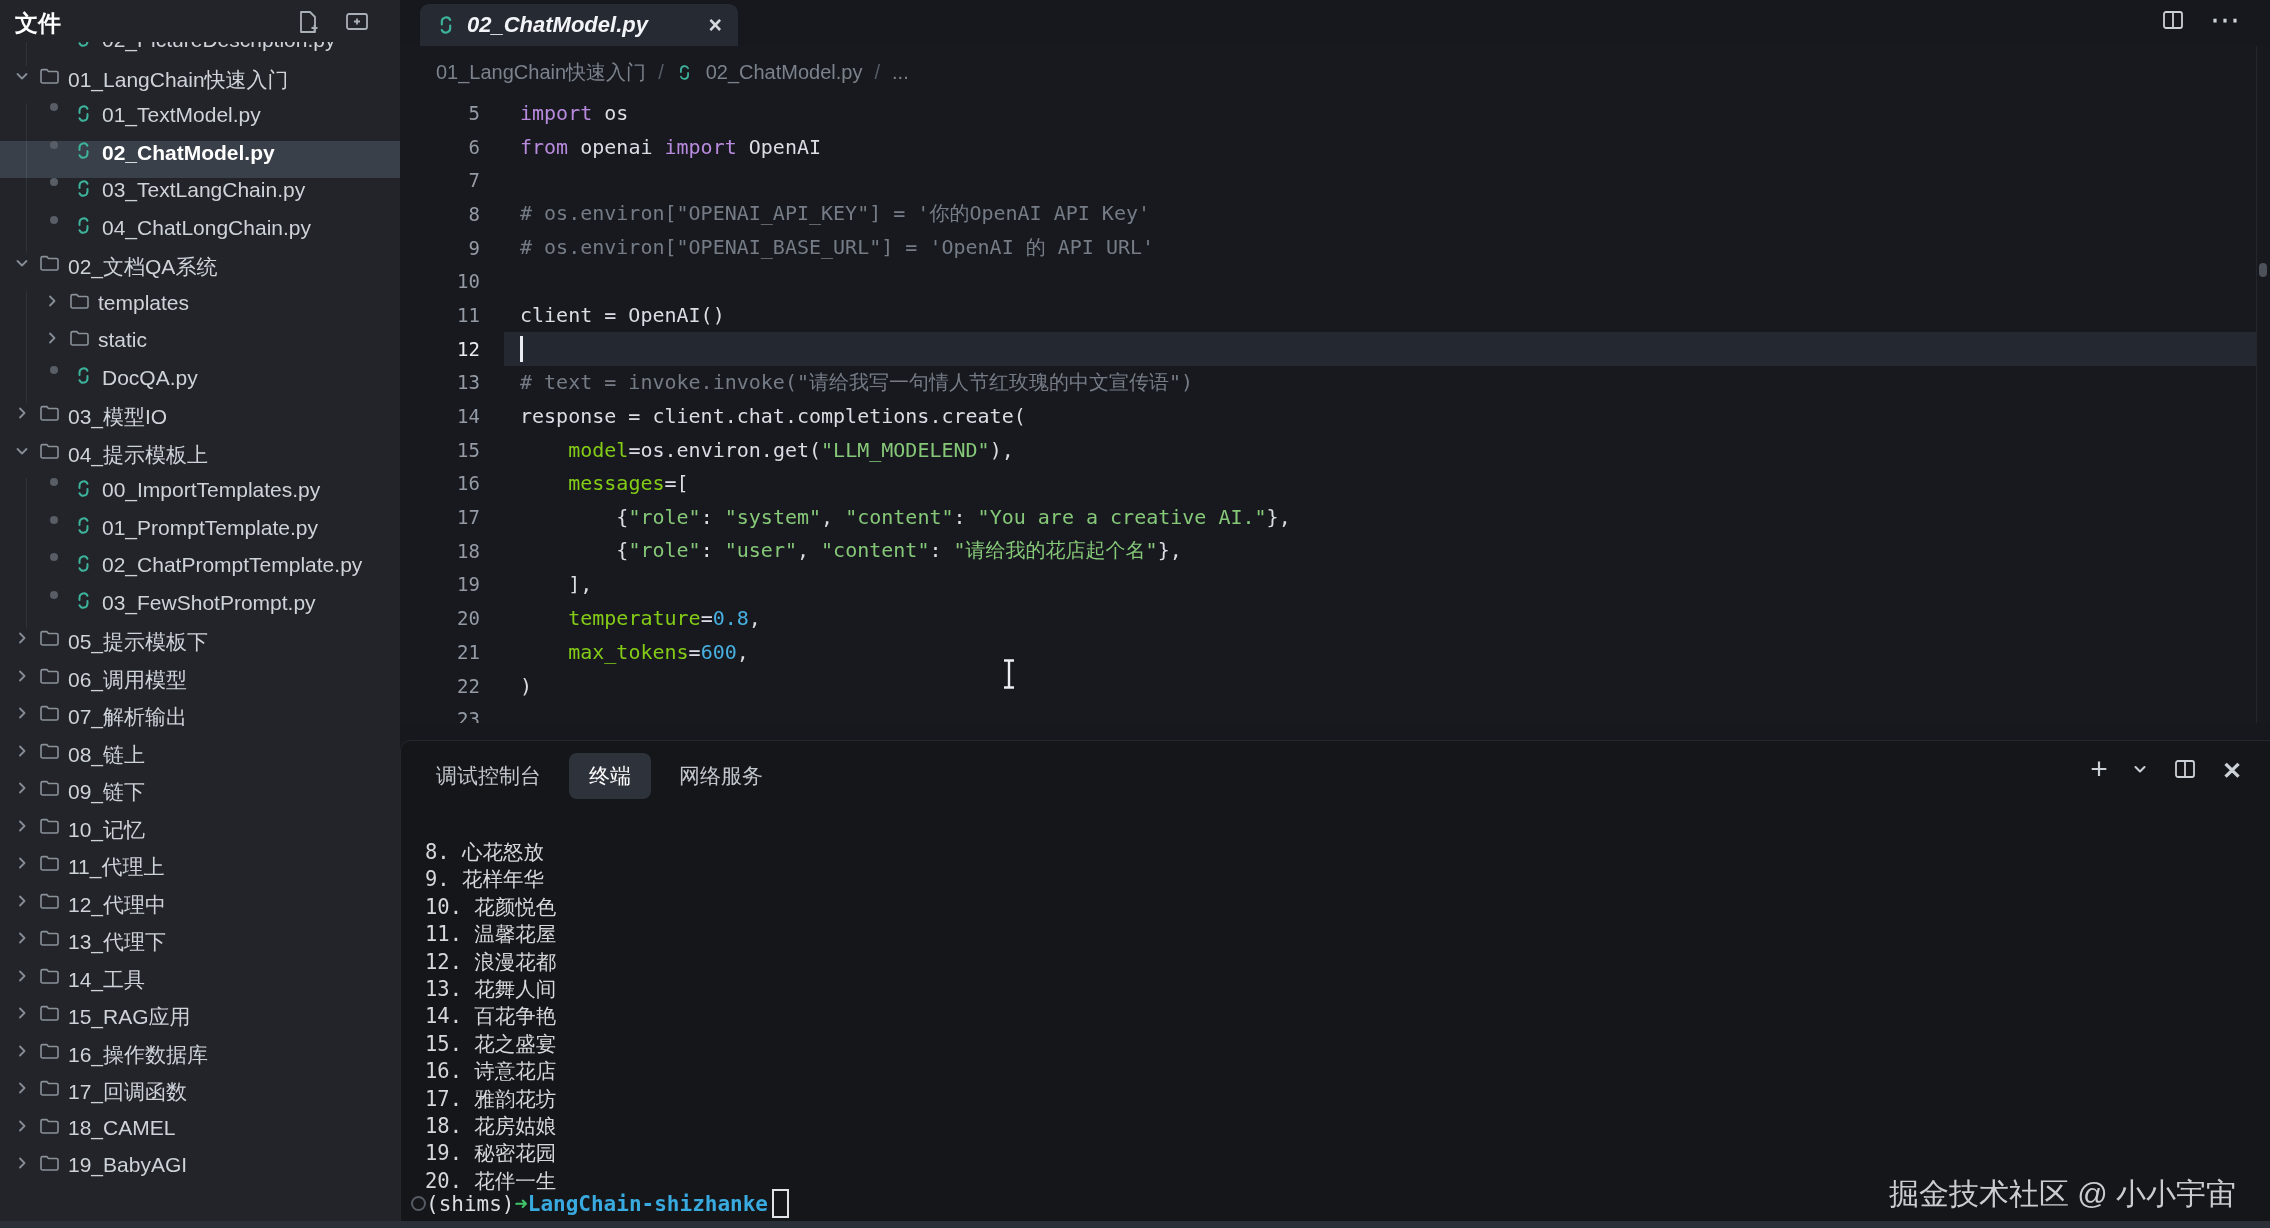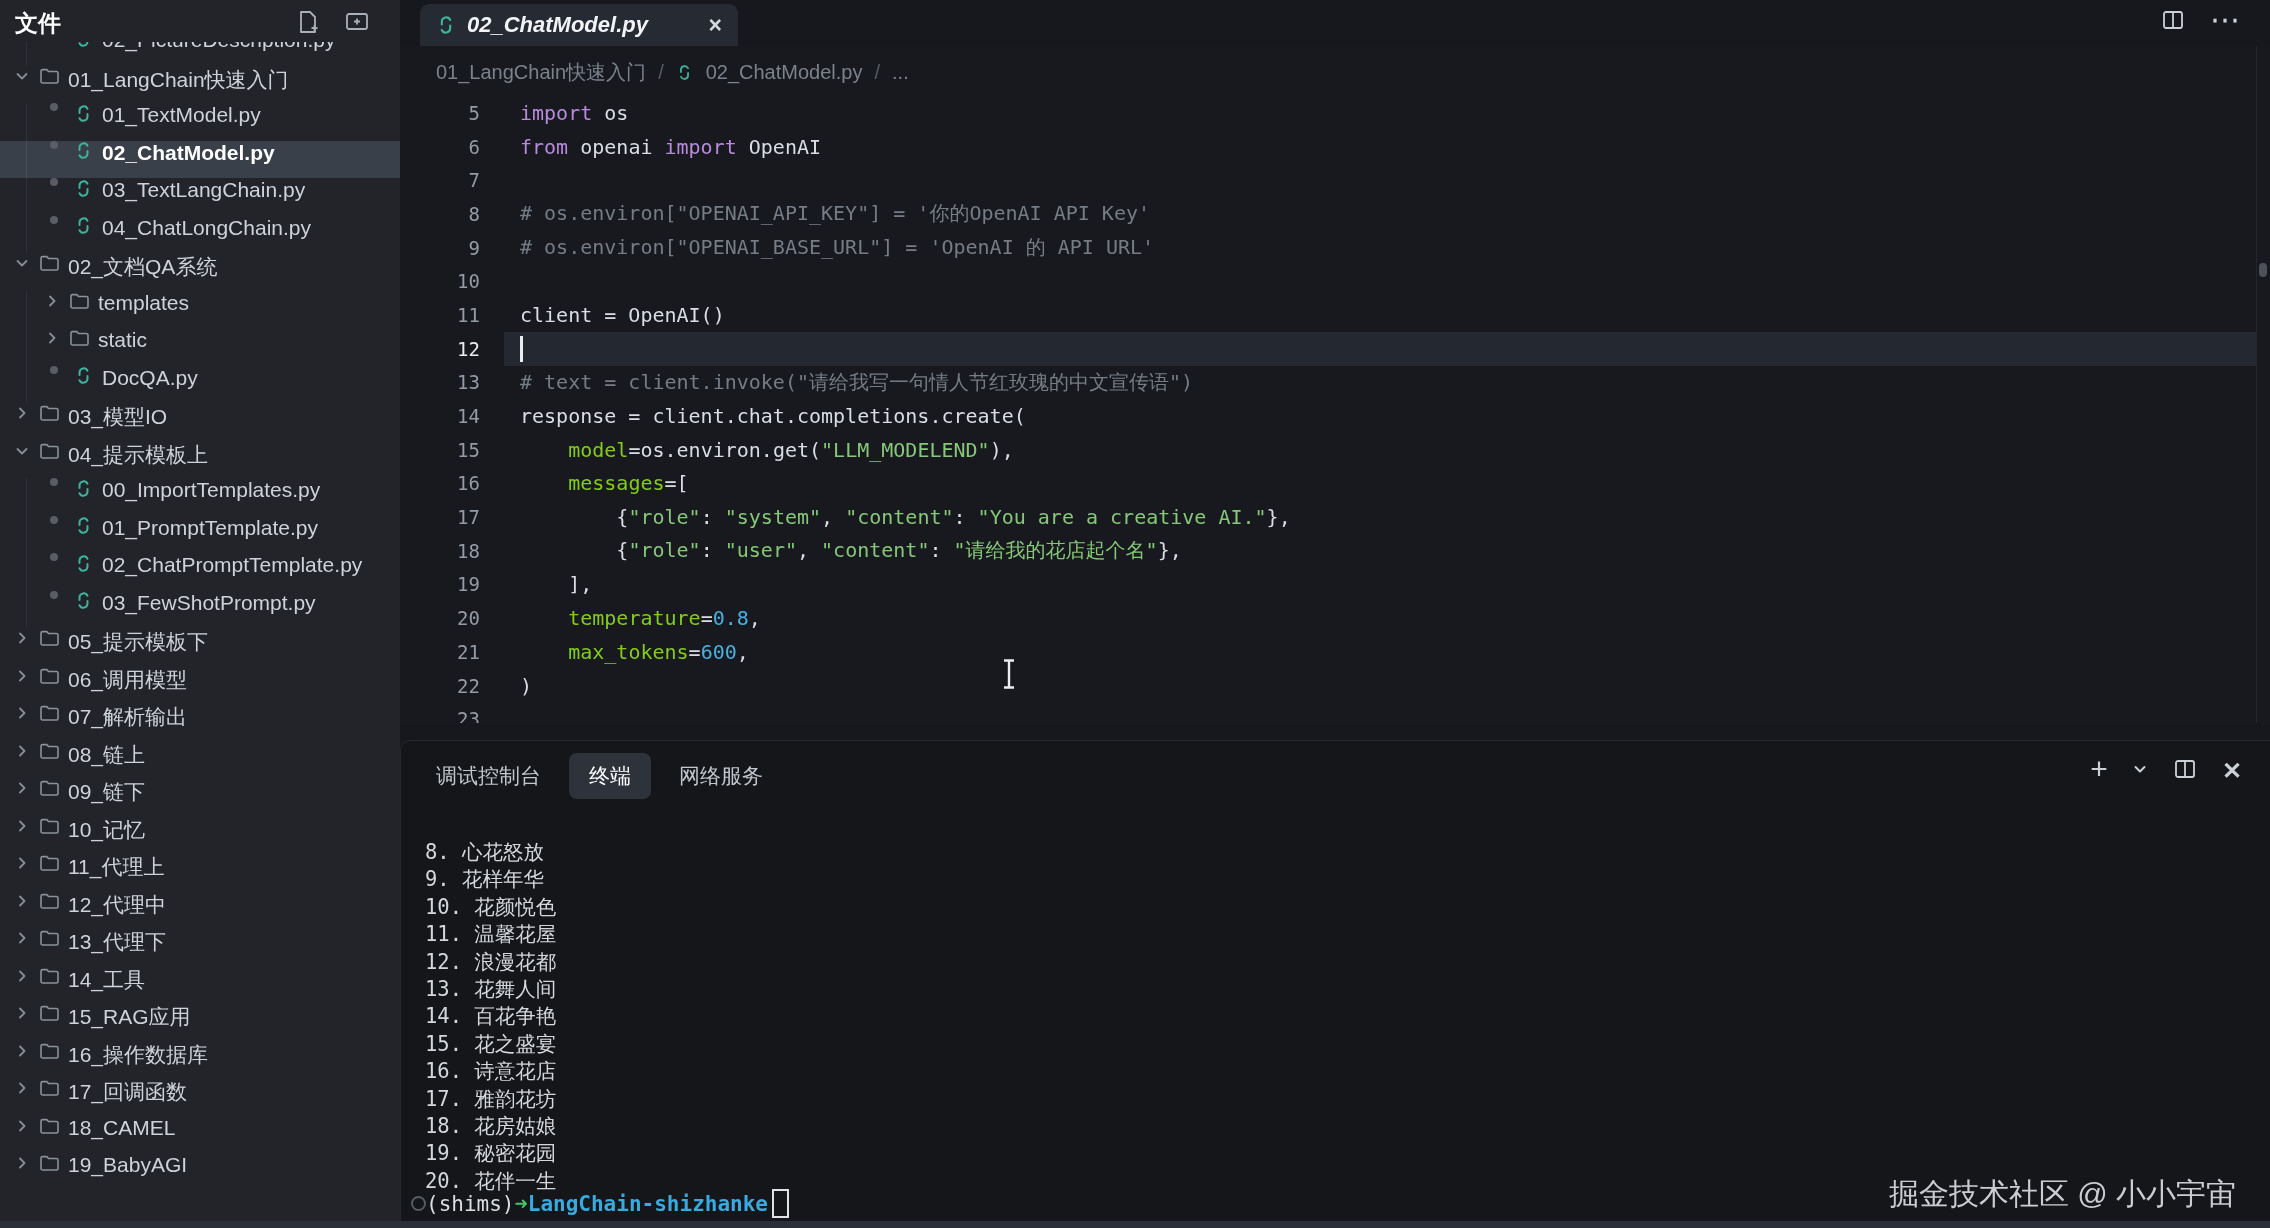--- a/index.html
+++ b/index.html
@@ -532,21 +532,21 @@
           <span class="gut">11</span>
           <span class="ctok"><span class="tk-pl">client = OpenAI()</span></span>
         </div>
         <div class="cline cur">
           <span class="gut">12</span>
           <span class="ctok"></span>
           <span class="caret"></span>
         </div>
         <div class="cline">
           <span class="gut">13</span>
-          <span class="ctok"><span class="tk-cm"># text = client.invoke("请给我写一句情人节红玫瑰的中文宣传语")</span></span>
+          <span class="ctok"><span class="tk-cm"># text = invoke.invoke("请给我写一句情人节红玫瑰的中文宣传语")</span></span>
         </div>
         <div class="cline">
           <span class="gut">14</span>
           <span class="ctok"><span class="tk-pl">response = client.chat.completions.create(</span></span>
         </div>
         <div class="cline">
           <span class="gut">15</span>
           <span class="ctok"><span class="tk-pl">    </span><span class="tk-pm">model</span><span class="tk-pl">=os.environ.get(</span><span class="tk-st">"LLM_MODELEND"</span><span class="tk-pl">),</span></span>
         </div>
         <div class="cline">

